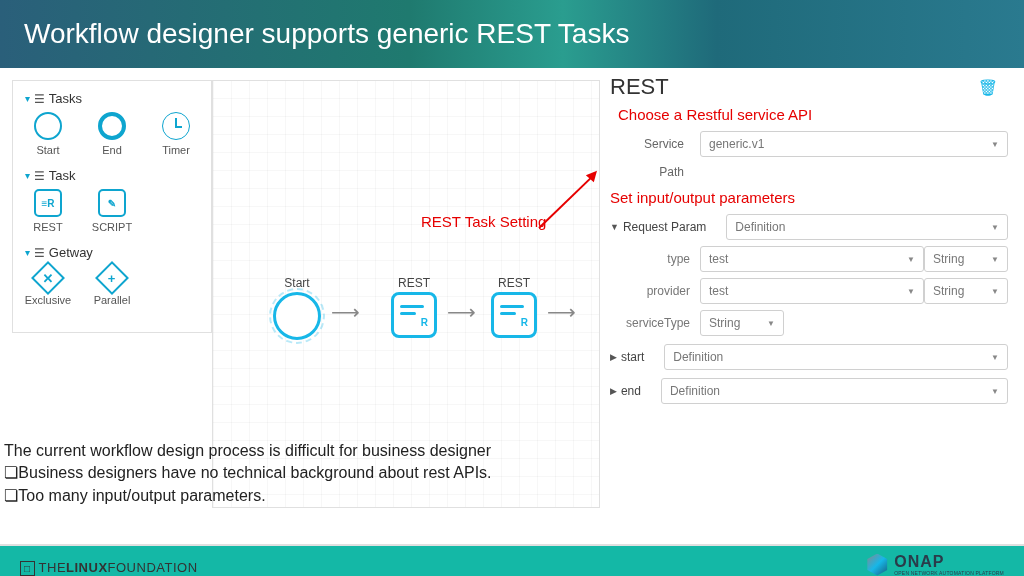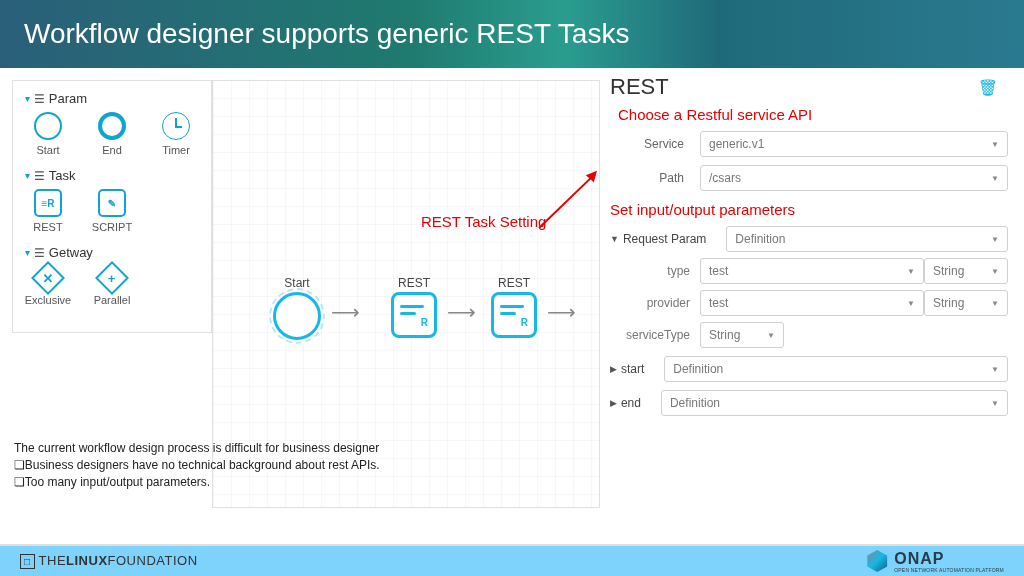--- a/index.html
+++ b/index.html
@@ -41,22 +41,22 @@
   .sel { flex:1; border:1px solid #d0d0d0; border-radius:3px; background:#fff; padding:5px 8px; font-size:12px; color:#777; display:flex; justify-content:space-between; align-items:center; }
   .sel::after { content:"▼"; font-size:8px; color:#888; }
   .param-head { display:flex; align-items:center; margin-top:8px; margin-bottom:4px; }
   .param-head .tog { color:#555; font-size:9px; margin-right:4px; }
   .param-head .lbl { color:#444; }
   .param-head .def { margin-left:20px; width:90px; }
   .param-row { display:flex; align-items:center; margin:6px 0; }
   .param-row label { width:90px; text-align:right; padding-right:10px; color:#777; }
   .param-row .sel.val { flex:1; }
   .param-row .sel.type { width:84px; flex:none; }
-  .notes { position:absolute; left:14px; top:440px; font-size:12px; color:#222; line-height:1.4; }
-  .footer { position:absolute; left:0; bottom:0; right:0; height:32px; border-top:2px solid #e0e0e0; display:flex; align-items:center; justify-content:space-between; padding:0 20px; background:#7dd3fc; }
+  .notes { position:absolute; left:4px; top:440px; font-size:16px; color:#222; line-height:1.4; }
+  .footer { position:absolute; left:0; bottom:0; right:0; height:32px; border-top:2px solid #e0e0e0; display:flex; align-items:flex-end; justify-content:space-between; padding:0 20px; background:#14b8a6; }
   .lf-logo { font-size:13px; letter-spacing:0.5px; color:#333; }
   .lf-logo .th { display:inline-block; border:1.5px solid #333; padding:1px 3px; margin-right:4px; font-size:10px; }
   .lf-logo b { font-weight:700; }
   .onap { display:flex; align-items:center; gap:6px; }
   .onap-ico { width:22px; height:22px; background: linear-gradient(135deg,#888,#17b7e8,#155a7a); clip-path: polygon(50% 0%, 95% 25%, 95% 75%, 50% 100%, 5% 75%, 5% 25%); }
   .onap-txt { font-family:"Segoe UI",sans-serif; }
   .onap-txt .big { font-size:16px; font-weight:700; color:#2a3b4a; letter-spacing:1px; }
   .onap-txt .small { font-size:5px; color:#2a3b4a; letter-spacing:0.2px; display:block; line-height:1; }
   .red-line { position:absolute; border-top:2px solid #e60000; transform-origin:left center; }
   .red-arrowhead { position:absolute; color:#e60000; font-size:14px; }
@@ -64,21 +64,21 @@
 </head>
 <body>
 
 <div class="header">Workflow designer supports generic REST Tasks</div>
 
 <div class="content">
   <div class="left">
     <div class="palette">
       <h3>
           <span class="list-ico">☰</span>
-          <span>Param</span>
+          <span>Tasks</span>
         </h3>
       <div class="palette-row">
         <div class="pal-item">
             <div class="pal-circle"></div>
             <span>Start</span>
           </div>
         <div class="pal-item">
             <div class="pal-circle thick"></div>
             <span>End</span>
           </div>
@@ -159,23 +159,20 @@
     </div>
     <div class="red-label" style="position:static; margin:6px 0 4px 8px;">Choose a Restful service API</div>
     <div class="form-row">
       <label>Service</label>
       <div class="sel">
           <span>generic.v1</span>
         </div>
     </div>
     <div class="form-row">
       <label>Path</label>
-      <div class="sel">
-          <span>/csars</span>
-        </div>
     </div>
 
     <div class="red-label" style="position:static; margin:10px 0 2px 0;">Set input/output parameters</div>
     <div class="param-head">
       <span class="tog">▼</span>
       <span class="lbl">Request Param</span>
       <div class="sel def">
           <span>Definition</span>
         </div>
     </div>

